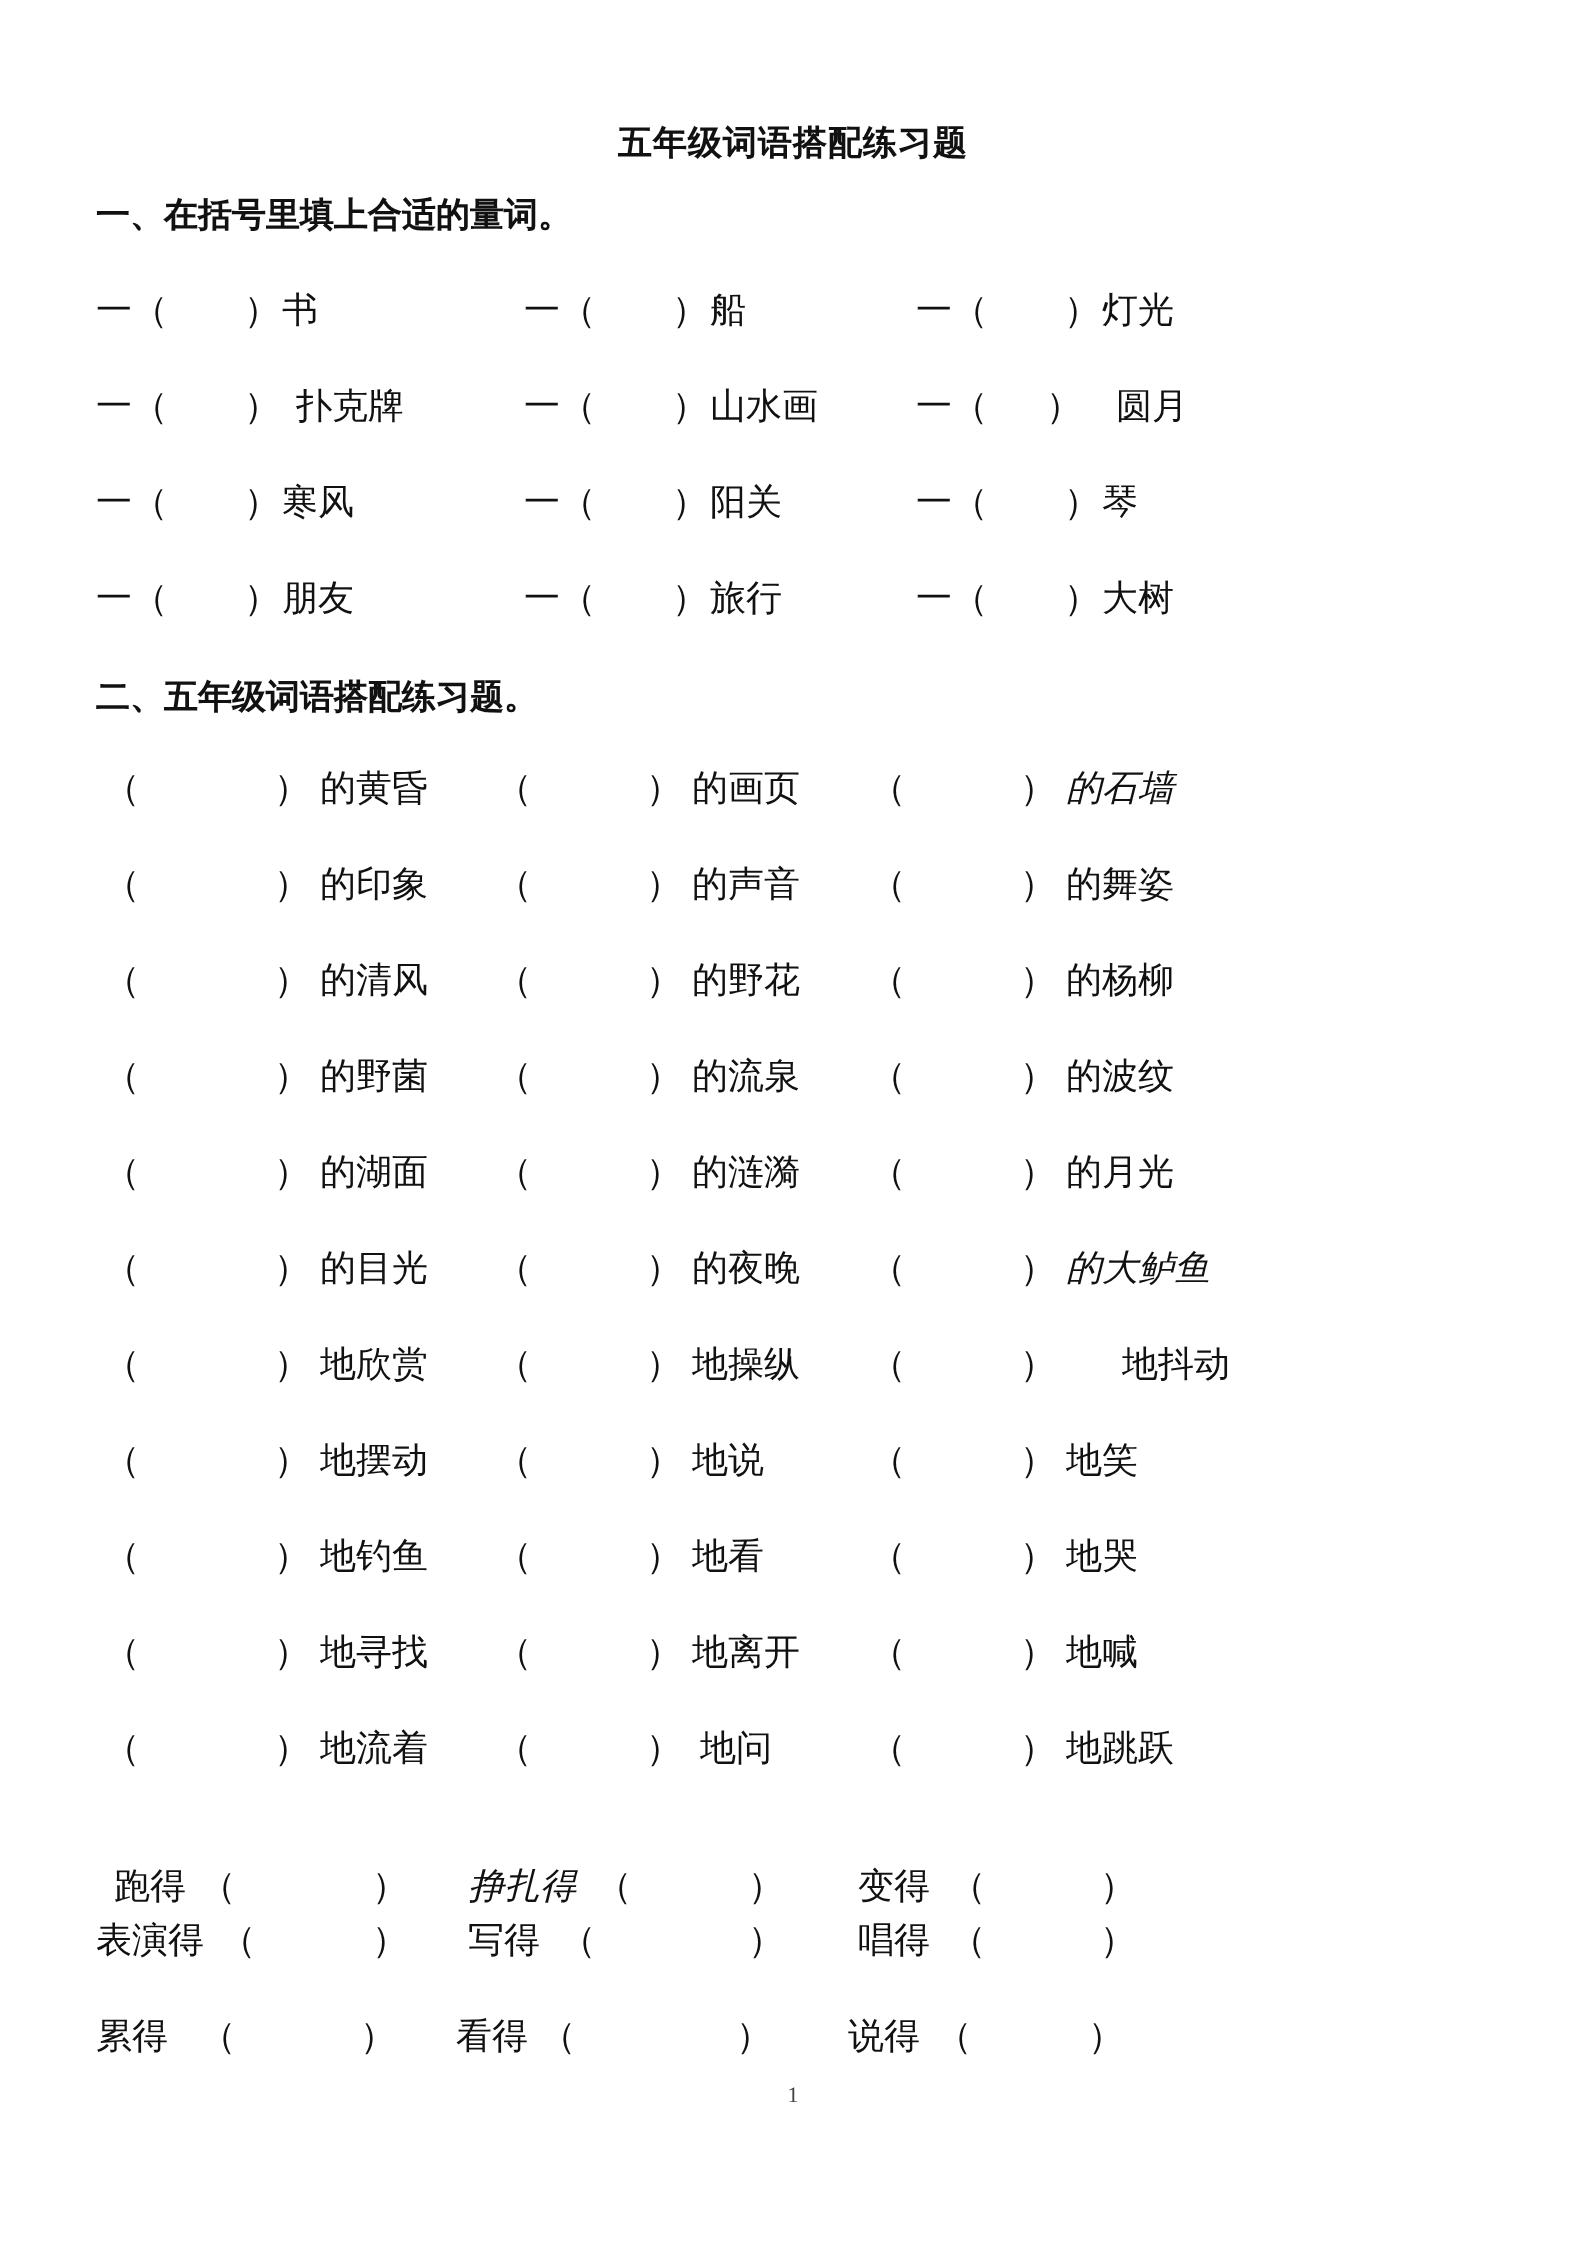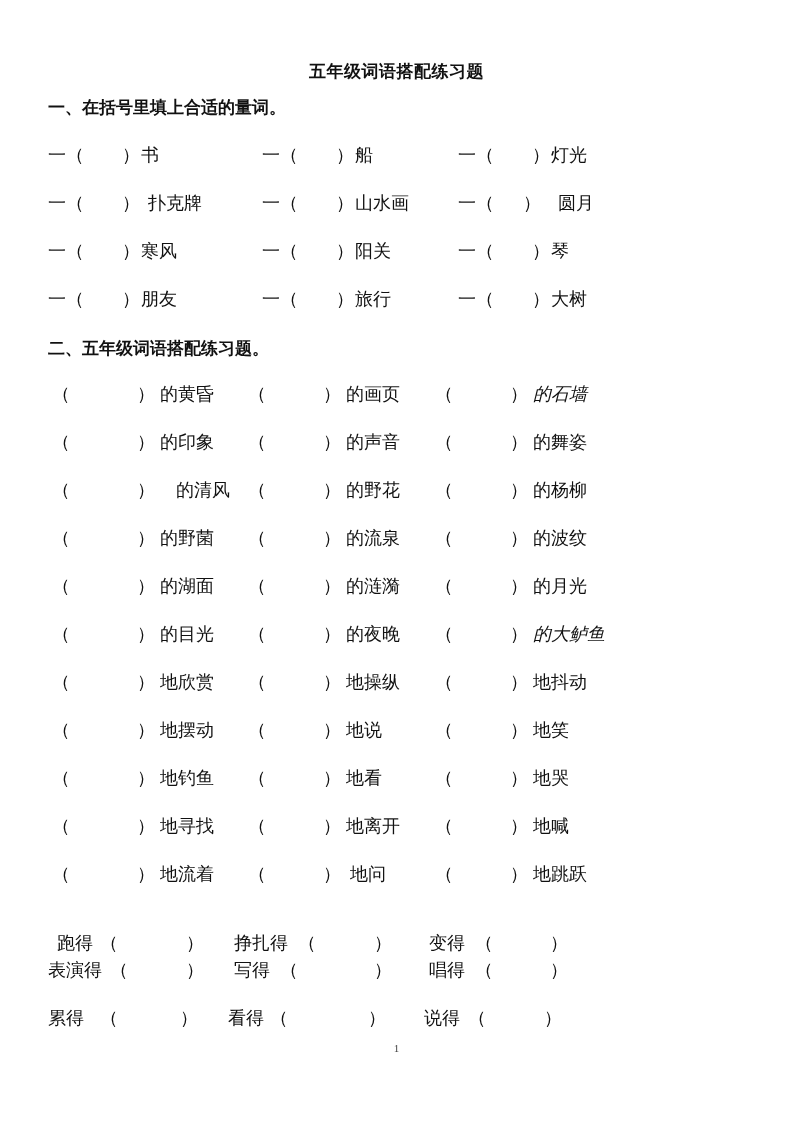--- a/index.html
+++ b/index.html
@@ -130,21 +130,21 @@
       <span class="p" style="left:346px;">的声音</span>
       <span class="p" style="left:435px;">（</span>
       <span class="p" style="left:455px;width:55px;height:22px;"></span>
       <span class="p" style="left:510px;">）</span>
       <span class="p" style="left:533px;">的舞姿</span>
     </div>
     <div class="row" style="top:478px;">
       <span class="p" style="left:52px;">（</span>
       <span class="p" style="left:72px;width:65px;height:22px;"></span>
       <span class="p" style="left:137px;">）</span>
-      <span class="p" style="left:160px;margin-left:16px;">的清风</span>
+      <span class="p" style="left:160px;">的清风</span>
       <span class="p" style="left:248px;">（</span>
       <span class="p" style="left:268px;width:55px;height:22px;"></span>
       <span class="p" style="left:323px;">）</span>
       <span class="p" style="left:346px;">的野花</span>
       <span class="p" style="left:435px;">（</span>
       <span class="p" style="left:455px;width:55px;height:22px;"></span>
       <span class="p" style="left:510px;">）</span>
       <span class="p" style="left:533px;">的杨柳</span>
     </div>
     <div class="row" style="top:526px;">
@@ -194,21 +194,21 @@
       <span class="p" style="left:72px;width:65px;height:22px;"></span>
       <span class="p" style="left:137px;">）</span>
       <span class="p" style="left:160px;">地欣赏</span>
       <span class="p" style="left:248px;">（</span>
       <span class="p" style="left:268px;width:55px;height:22px;"></span>
       <span class="p" style="left:323px;">）</span>
       <span class="p" style="left:346px;">地操纵</span>
       <span class="p" style="left:435px;">（</span>
       <span class="p" style="left:455px;width:55px;height:22px;"></span>
       <span class="p" style="left:510px;">）</span>
-      <span class="p" style="left:533px;">地抖动</span>
+      <span class="p" style="left:561px;">地抖动</span>
     </div>
     <div class="row" style="top:718px;">
       <span class="p" style="left:52px;">（</span>
       <span class="p" style="left:72px;width:65px;height:22px;"></span>
       <span class="p" style="left:137px;">）</span>
       <span class="p" style="left:160px;">地摆动</span>
       <span class="p" style="left:248px;">（</span>
       <span class="p" style="left:268px;width:55px;height:22px;"></span>
       <span class="p" style="left:323px;">）</span>
       <span class="p" style="left:346px;">地说</span>
@@ -259,21 +259,21 @@
       <span class="p" style="left:510px;">）</span>
       <span class="p" style="left:533px;">地跳跃</span>
     </div>
   </div>
 <div id="s3">
     <div class="row" style="top:931px;">
       <span class="p" style="left:57px;">跑得</span>
       <span class="p" style="left:100px;">（</span>
       <span class="p" style="left:120px;width:66px;height:22px;"></span>
       <span class="p" style="left:186px;">）</span>
-      <span class="p" style="left:234px;">挣扎得</span>
+      <span class="p" style="left:234px;font-style:italic;">挣扎得</span>
       <span class="p" style="left:298px;">（</span>
       <span class="p" style="left:318px;width:56px;height:22px;"></span>
       <span class="p" style="left:374px;">）</span>
       <span class="p" style="left:429px;">变得</span>
       <span class="p" style="left:475px;">（</span>
       <span class="p" style="left:495px;width:55px;height:22px;"></span>
       <span class="p" style="left:550px;">）</span>
     </div>
     <div class="row" style="top:958px;">
       <span class="p" style="left:48px;">表演得</span>

